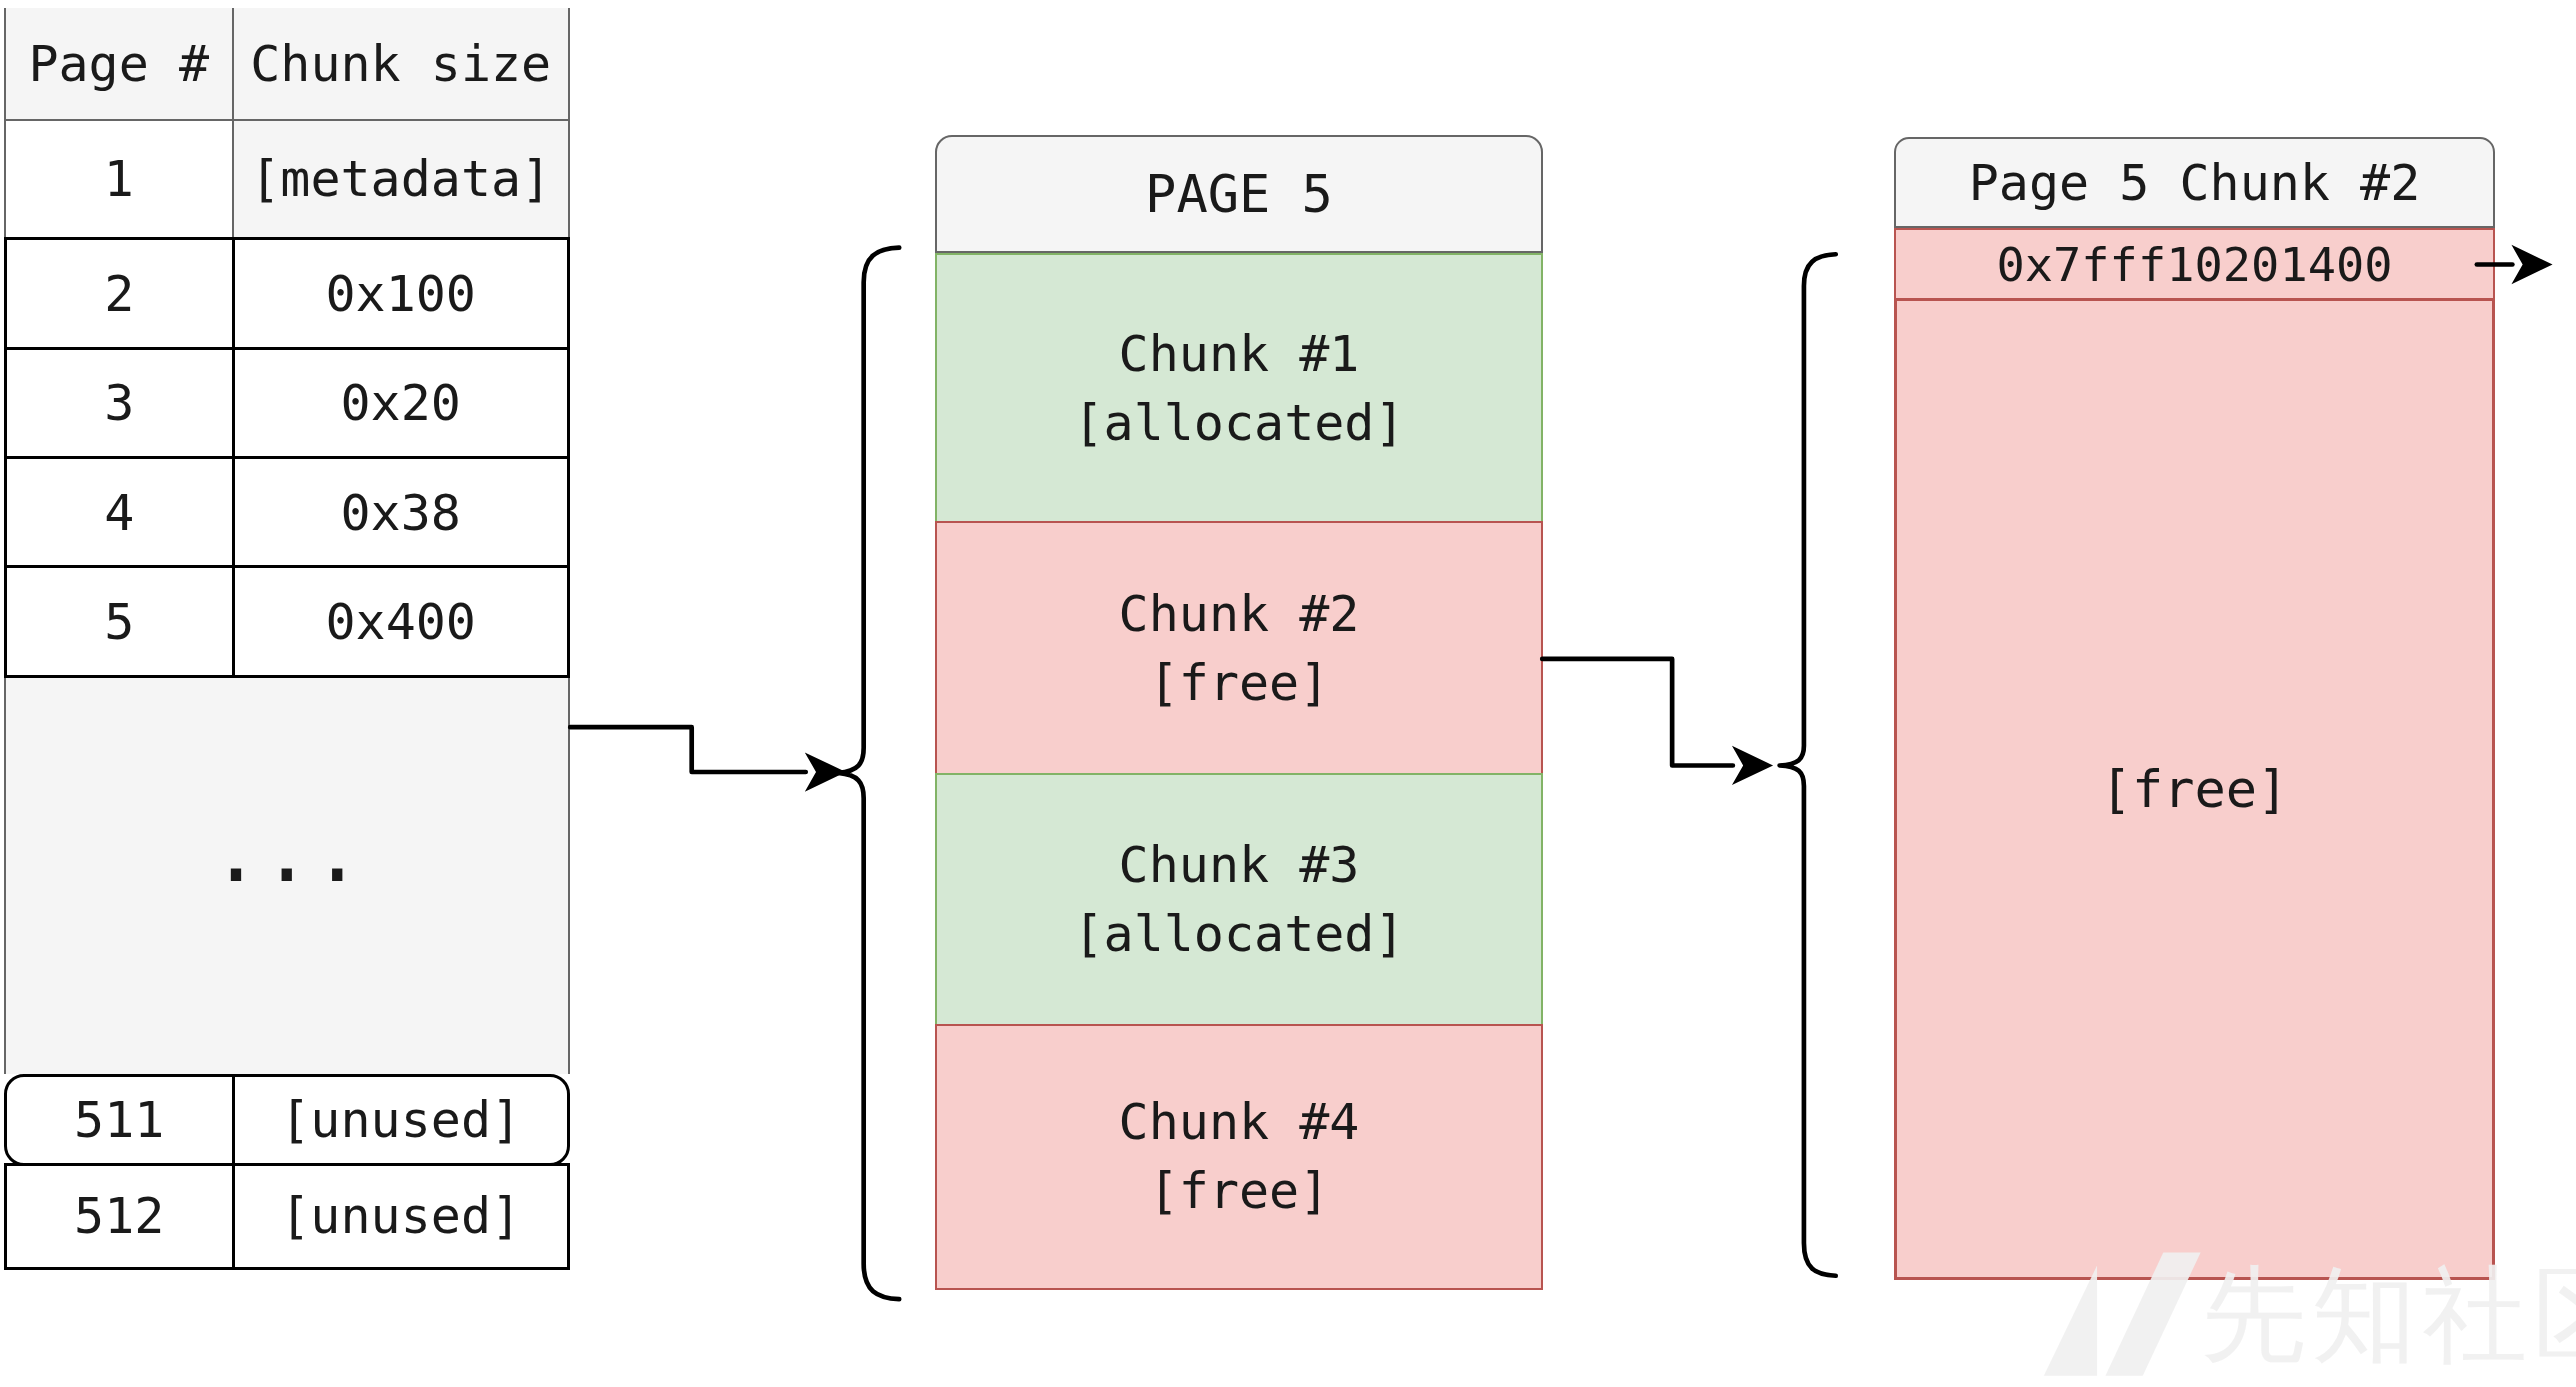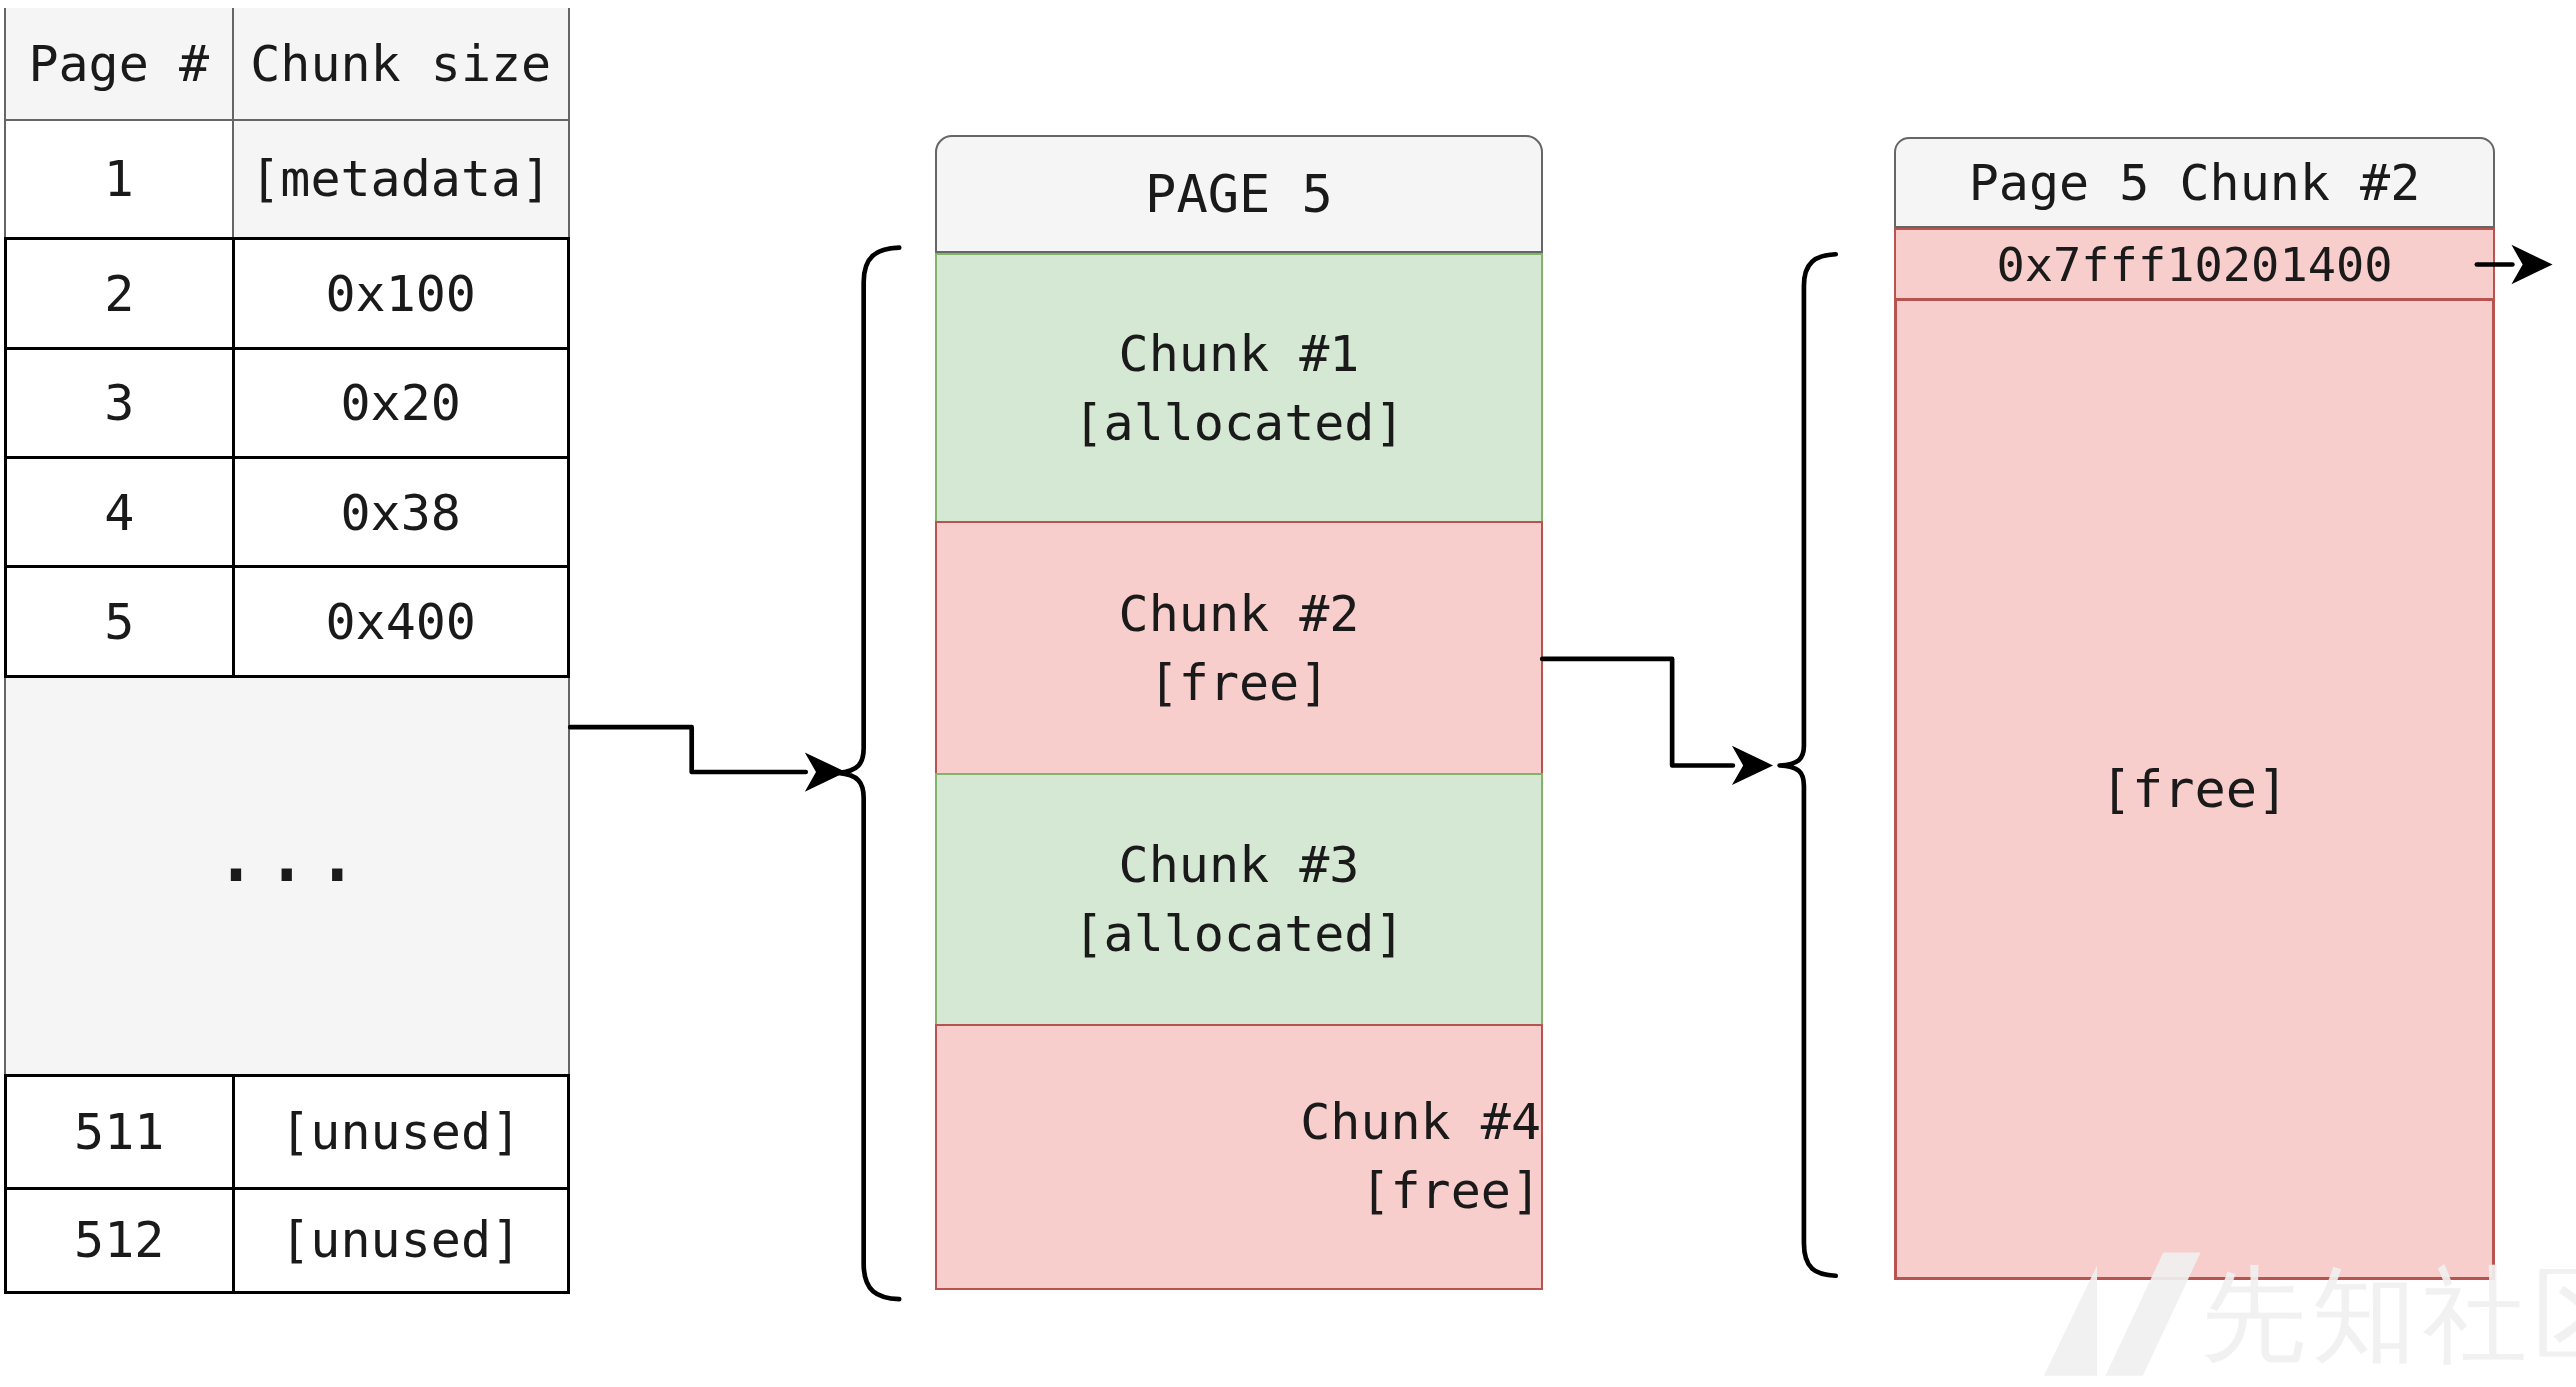--- a/index.html
+++ b/index.html
@@ -34,21 +34,21 @@
   .t-row + .t-row{margin-top:-3.7px;}
   .t-row .c1{width:228px;border-right:3.7px solid #000;box-sizing:border-box;}
   .t-row .c2{flex:1;}
   .t-ellipsis{
     height:396px;background:var(--hdr-fill);
     border-left:2.8px solid var(--hdr-stroke);border-right:2.8px solid var(--hdr-stroke);
     box-sizing:border-box;display:flex;align-items:center;justify-content:center;
     font-size:84px;
   }
   .t-ellipsis span{transform:translateY(-24px);}
-  .t-row.tail1{height:116px;}
+  .t-row.tail1{height:92px;border-radius:20px;}
   .t-row.tail2{height:107px;margin-top:-3.7px;}
   
   .page5{position:absolute;left:935px;top:135px;width:608px;}
   .box-head{
     height:118px;background:var(--hdr-fill);
     border:2.8px solid var(--hdr-stroke);
     border-radius:17px 17px 0 0;
     display:flex;align-items:center;justify-content:center;
     font-size:52px;box-sizing:border-box;
   }
@@ -56,21 +56,21 @@
     box-sizing:border-box;display:flex;flex-direction:column;
     align-items:center;justify-content:center;
     font-size:50px;line-height:69px;text-align:center;
   }
   .chunk.allocated{background:var(--alloc-fill);border:2.8px solid var(--alloc-stroke);}
   .chunk.free{background:var(--free-fill);border:2.8px solid var(--free-stroke);}
   .chunk + .chunk{margin-top:-2.8px;}
   .chunk.h1{height:271px;}
   .chunk.h2{height:255px;}
   .chunk.h3{height:253px;}
-  .chunk.h4{height:266px;align-items:flex-end;}
+  .chunk.h4{height:266px;}
   
   .detail{position:absolute;left:1876px;top:137px;width:601px;padding-left:18px;}
   .detail .box-head{height:91px;font-size:50px;border-radius:15px 15px 0 0;}
   .addr-row{
     height:73px;background:var(--free-fill);border:2.8px solid var(--free-stroke);
     box-sizing:border-box;display:flex;align-items:center;justify-content:center;
     font-size:47px;
   }
   .free-body{
     height:982px;margin-top:-2.8px;

